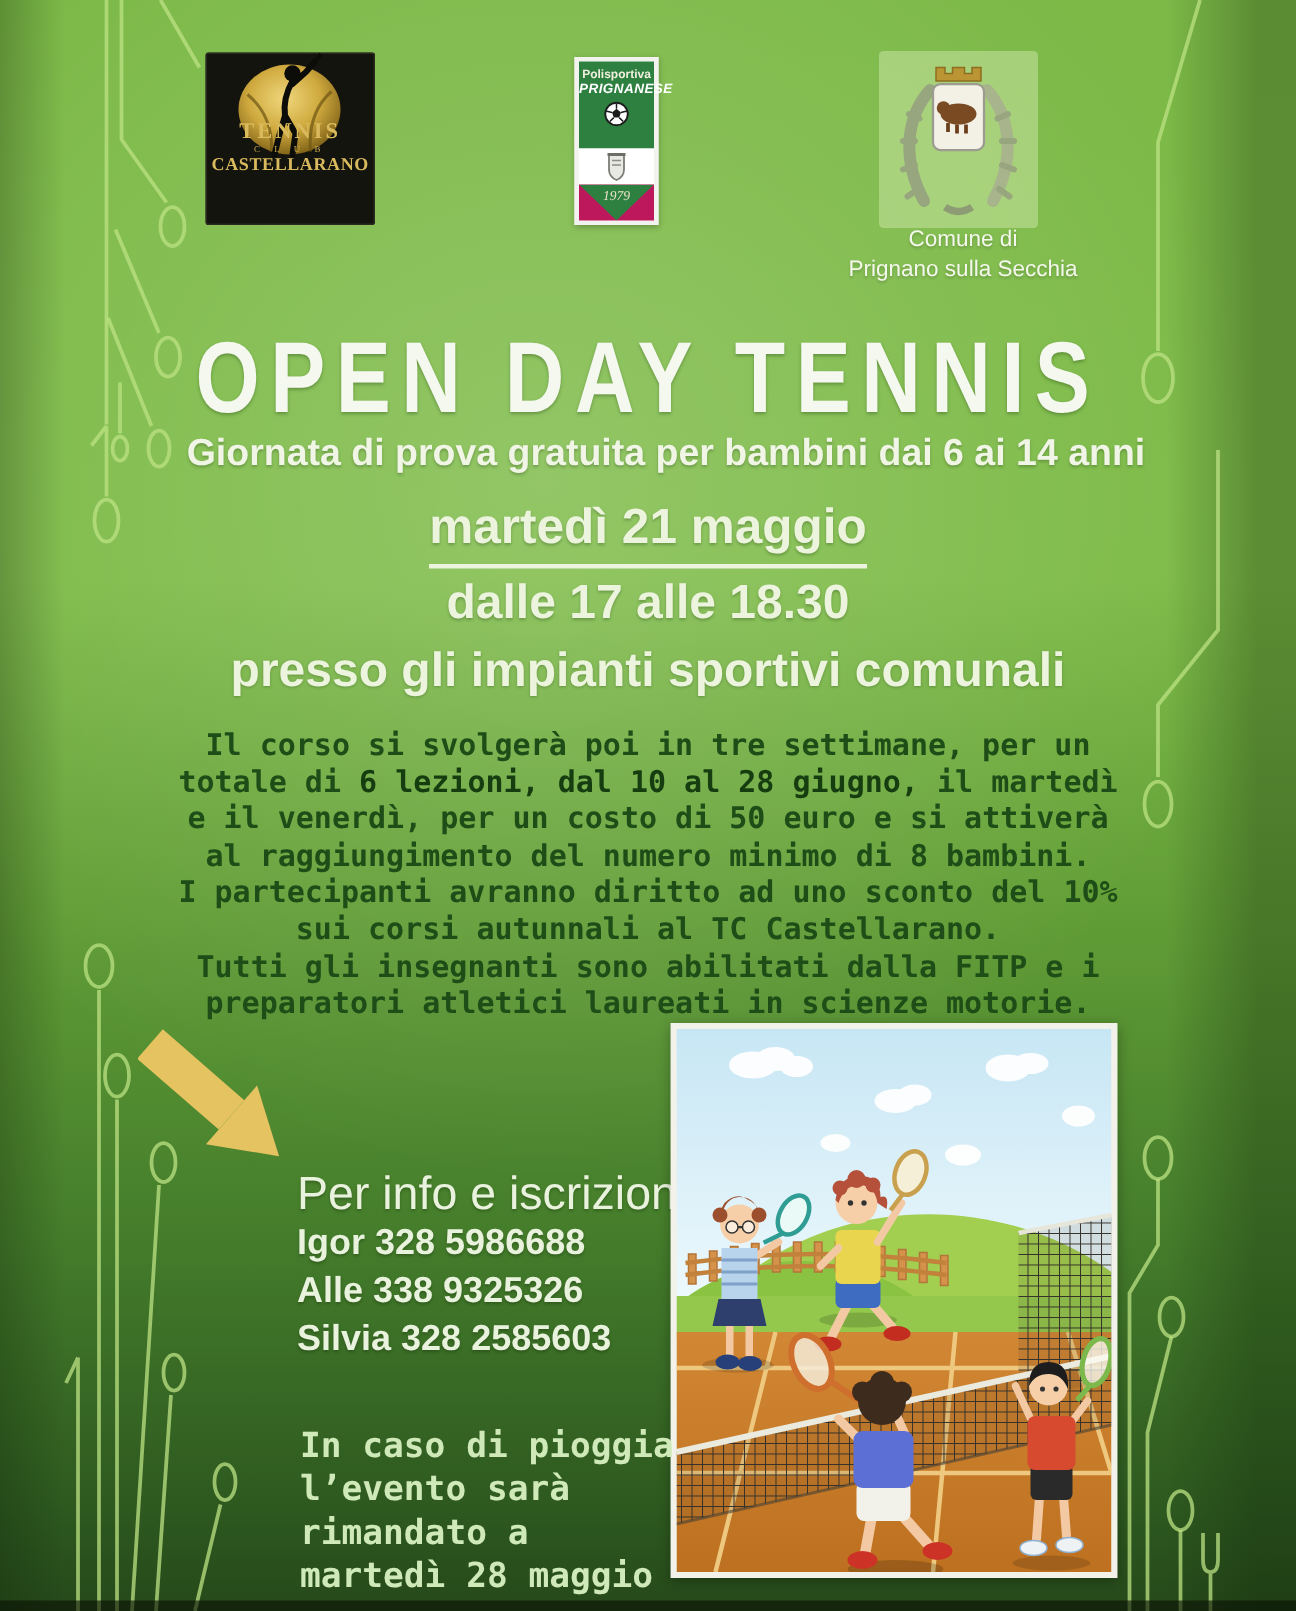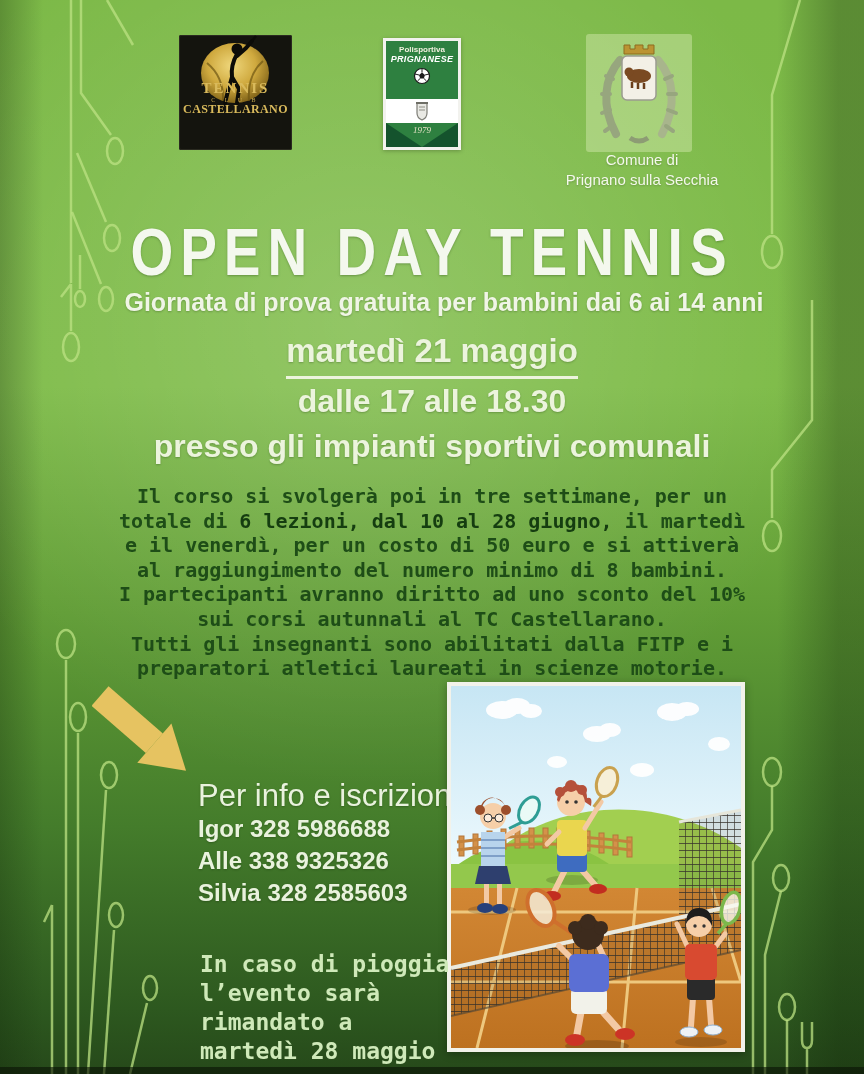--- a/index.html
+++ b/index.html
@@ -10,33 +10,33 @@
       radial-gradient(90% 70% at 42% 30%, rgba(255,255,255,.17), rgba(255,255,255,0) 62%),
       linear-gradient(90deg, rgba(15,35,8,.28) 0%, rgba(15,35,8,0) 5%, rgba(15,35,8,0) 90%, rgba(15,35,8,.30) 97%),
       linear-gradient(180deg,#7cb947 0%,#7dbb47 36%,#619d36 57%,#447c2b 77%,#2d581f 94%,#26491a 100%);
   }
   .poster::after{content:"";position:absolute;left:0;bottom:0;width:100%;height:7px;background:rgba(10,18,5,.62);}
   .abs{position:absolute;}
   svg{display:block;}
 
   
   .logo-tcc{left:137px;top:35px;width:113px;height:115px;background:#14140e;border-radius:2px;
-            display:flex;flex-direction:column;align-items:center;box-shadow:0 0 0 1px #2a2a20 inset;margin-left:42px;}
+            display:flex;flex-direction:column;align-items:center;box-shadow:0 0 0 1px #2a2a20 inset;}
   .tcc-text{font-family:"Liberation Serif",serif;color:#d9ba5c;text-align:center;line-height:1.05;}
   .tcc-l1{font-size:15px;font-weight:bold;letter-spacing:2px;margin-top:-26px;}
   .tcc-l2{font-size:6px;letter-spacing:4px;color:#c8a84e;}
   .tcc-l3{font-size:12px;font-weight:bold;letter-spacing:.4px;white-space:nowrap;}
 
-  .logo-pp{left:383px;top:38px;width:78px;height:112px;background:#fff;border:3px solid #f2f2ee;
+  .logo-pp{left:383px;top:38px;width:56px;height:112px;background:#fff;border:3px solid #f2f2ee;
            box-sizing:border-box;box-shadow:0 1px 4px rgba(0,0,0,.25);}
   .pp-top{height:58px;background:#2e8040;color:#f2efdf;text-align:center;line-height:1.15;padding-top:4px;box-sizing:border-box;}
   .pp-l1{font-size:8px;font-weight:bold;}
   .pp-l2{font-size:9px;font-weight:bold;letter-spacing:.3px;color:#fff;font-style:italic;}
   .pp-mid{height:24px;display:flex;align-items:center;justify-content:center;background:#fff;}
-  .pp-bottom{position:relative;height:24px;background:#14532d;}
+  .pp-bottom{position:relative;height:24px;background:#be185d;}
   .pp-chevron{position:absolute;left:0;top:0;width:100%;height:100%;
               background:#2e8040;clip-path:polygon(0 0,100% 0,50% 100%);}
   .pp-year{position:absolute;width:100%;top:2px;text-align:center;color:#e9e4c8;
            font-family:"Liberation Serif",serif;font-style:italic;font-size:9px;}
 
   .logo-comune{left:586px;top:34px;width:106px;height:118px;background:rgba(222,238,185,.42);border-radius:3px;}
   .comune-caption{left:552px;top:150px;width:180px;text-align:center;color:#f4f8ec;
                   font-size:15px;line-height:20px;text-shadow:0 1px 2px rgba(0,0,0,.2);}
 
   

